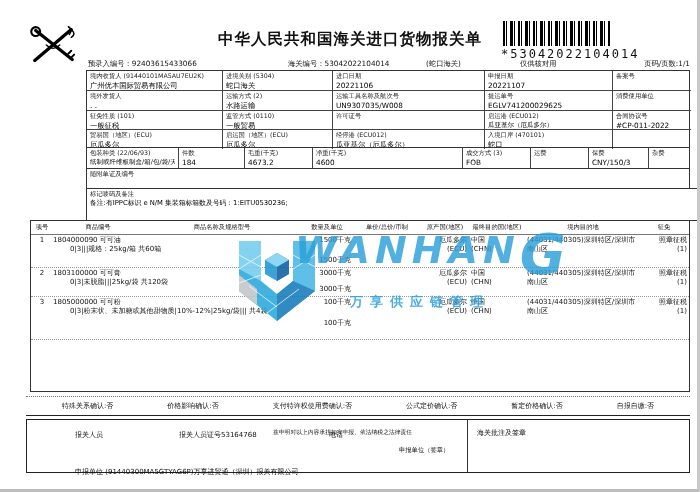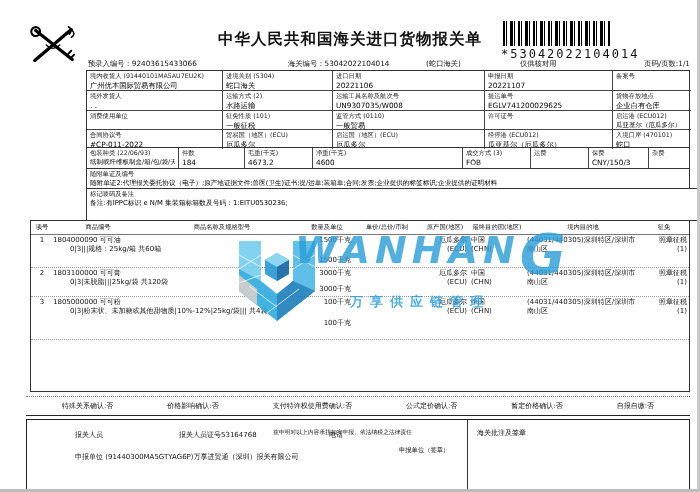--- a/index.html
+++ b/index.html
@@ -46,21 +46,21 @@
   .g-row .spec{padding-left:17px;width:205px;white-space:normal;}
   .g-row .qty{display:flex;flex-direction:column;justify-content:space-between;text-align:right;padding:1px 2px 2px 0;}
   .g-row .origin,.g-row .levy{text-align:right;padding:1px 2px 0 0;}
   .g-row .dest{text-align:left;padding:1px 0 0 2px;}
   .g-row .dom{text-align:left;padding:1px 2px 0 2px;white-space:normal;line-height:1.3;}
 
   
   .confirm{left:26px;top:396px;width:664px;height:20px;border-top:1px dotted #777;border-bottom:1.5px solid #222;
            display:flex;justify-content:space-between;align-items:center;padding:0 36px;box-sizing:border-box;gap:17px;}
   .confirm span{font-size:7px;white-space:nowrap;}
-  .fbox{left:26px;top:419px;width:664px;height:74px;border:1.5px solid #222;box-sizing:border-box;}
+  .fbox{left:26px;top:419px;width:664px;height:54px;border:1.5px solid #222;box-sizing:border-box;}
   .f-left{position:absolute;left:0;top:0;width:440px;height:100%;border-right:1px solid #333;}
   .f-right{position:absolute;left:440px;top:0;right:0;height:100%;}
   .f-left span,.f-right span{position:absolute;font-size:7px;white-space:nowrap;}
 
   
   .wm{pointer-events:none;}
   .wm-text{left:295px;top:228px;font-size:38px;letter-spacing:5px;color:rgba(43,159,216,.82);font-weight:bold;white-space:nowrap;font-style:italic;}
   .wm-g{font-size:56px;line-height:0;vertical-align:-10px;}
   .wm-sub{left:350px;top:293px;font-size:13px;letter-spacing:7px;color:rgba(43,159,216,.85);font-weight:bold;white-space:nowrap;}
 </style>
@@ -124,24 +124,20 @@
         <div class="val">水路运输</div>
       </div>
     <div>
         <div class="lab">运输工具名称及航次号</div>
         <div class="val">UN9307035/W008</div>
       </div>
     <div>
         <div class="lab">提运单号</div>
         <div class="val">EGLV741200029625</div>
       </div>
-    <div>
-        <div class="lab">货物存放地点</div>
-        <div class="val">企业自有仓库</div>
-      </div>
 
     <div>
         <div class="lab">消费使用单位</div>
         <div class="val"></div>
       </div>
     <div>
         <div class="lab">征免性质 (101)</div>
         <div class="val">一般征税</div>
       </div>
     <div>
@@ -209,21 +205,20 @@
         <div class="val">CNY/150/3</div>
       </div>
     <div>
         <div class="lab">杂费</div>
         <div class="val"></div>
       </div>
   </div>
 
   <div class="abs docs">
     <div class="lab">随附单证及编号</div>
-    <div class="val" style="font-size:6.6px">随附单证2:代理报关委托协议（电子）;原产地证据文件;兽医(卫生)证书;提/运单;装箱单;合同;发票;企业提供的标签标识;企业提供的证明材料</div>
   </div>
 
   <div class="abs marks">
     <div class="lab">标记唛码及备注</div>
     <div class="val" style="font-size:6.8px">备注:有IPPC标识 e N/M   集装箱标箱数及号码：1:EITU0530236;</div>
   </div>
 
   <div class="abs goods">
     <div class="g-head">
       <div>项号</div>
@@ -345,20 +340,20 @@
     <span>自报自缴:否</span>
   </div>
 
   <div class="abs fbox">
     <div class="f-left">
       <span style="left:48px;top:10px">报关人员</span>
       <span style="left:152px;top:10px">报关人员证号53164768</span>
       <span style="left:302px;top:10px">电话</span>
       <span style="left:246px;top:8px;font-size:5.8px">兹申明对以上内容承担如实申报、依法纳税之法律责任</span>
       <span style="left:372px;top:26px;font-size:6.3px">申报单位（签章）</span>
-      <span style="left:48px;top:32px">申报单位 (91440300MA5GTYAG6P)万享进贸通（深圳）报关有限公司</span>
+      <span style="left:48px;top:47px">申报单位 (91440300MA5GTYAG6P)万享进贸通（深圳）报关有限公司</span>
     </div>
     <div class="f-right">
       <span style="left:10px;top:8px">海关批注及签章</span>
     </div>
   </div>
 
 </div>
 
 </body></html>

